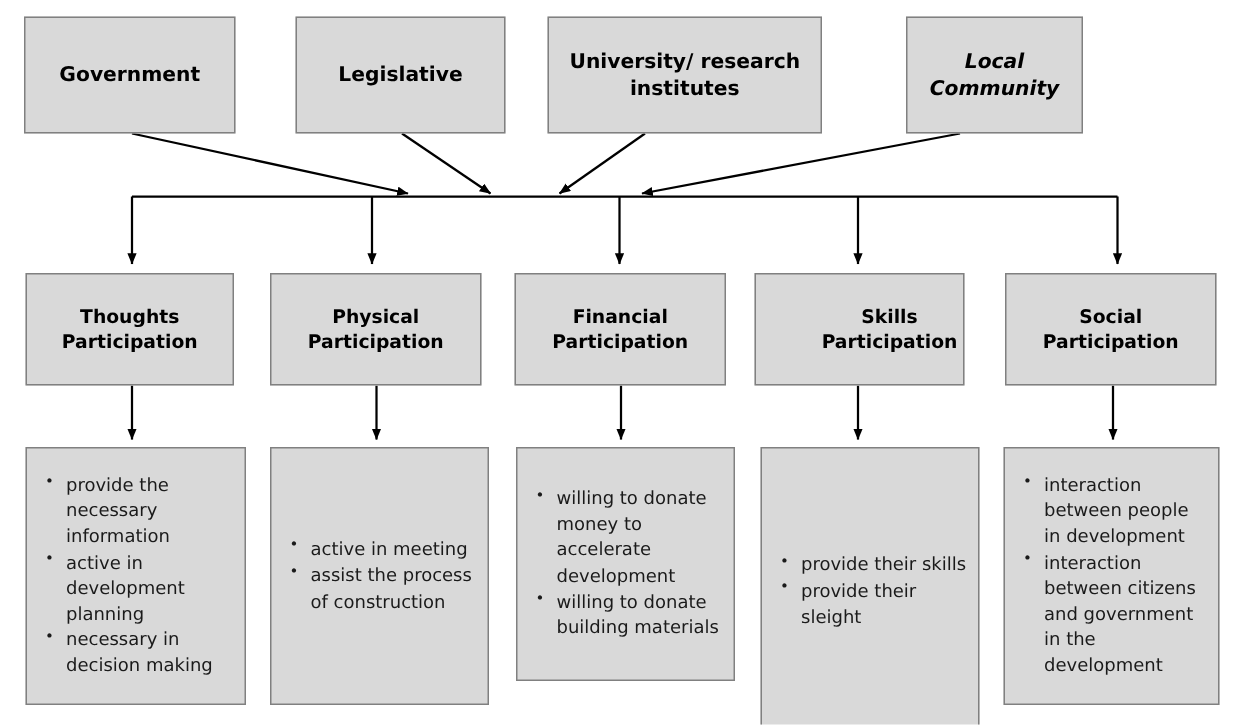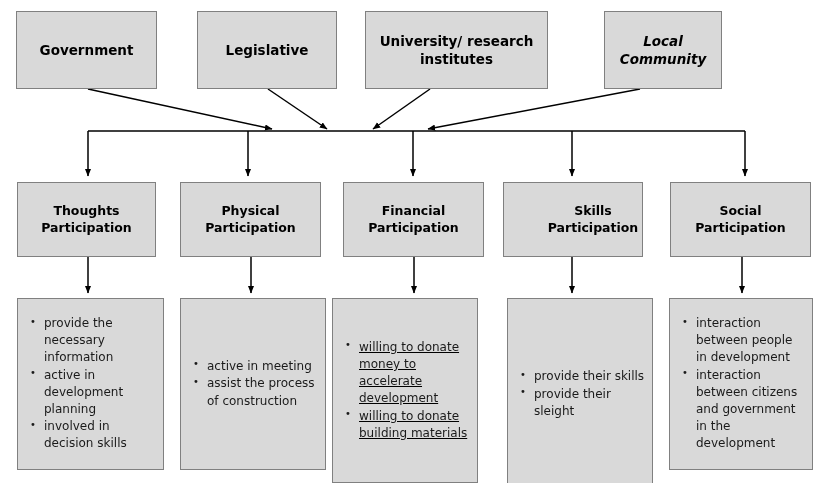--- a/index.html
+++ b/index.html
@@ -148,30 +148,30 @@
   </div>
   <div class="node mid" style="left:670px; top:182px; width:141px; height:75px;">
     <span class="label">Social
 Participation</span>
   </div>
 
   <div class="node list" style="left:17px; top:298px; width:147px; height:172px;">
     <ul>
         <li>provide the necessary information</li>
         <li>active in development planning</li>
-        <li>involved in decision skills</li>
+        <li>necessary in decision making</li>
       </ul>
   </div>
   <div class="node list" style="left:180px; top:298px; width:146px; height:172px;">
     <ul>
         <li>active in meeting</li>
         <li>assist the process of construction</li>
       </ul>
   </div>
-  <div class="node list" style="left:332px; top:298px; width:146px; height:185px;text-decoration:underline;">
+  <div class="node list" style="left:344px; top:298px; width:146px; height:156px;">
     <ul>
         <li>willing to donate money to accelerate development</li>
         <li>willing to donate building materials</li>
       </ul>
   </div>
   <div class="node list" style="left:507px; top:298px; width:146px; height:193px;">
     <ul>
         <li>provide their skills</li>
         <li>provide their sleight</li>
       </ul>

